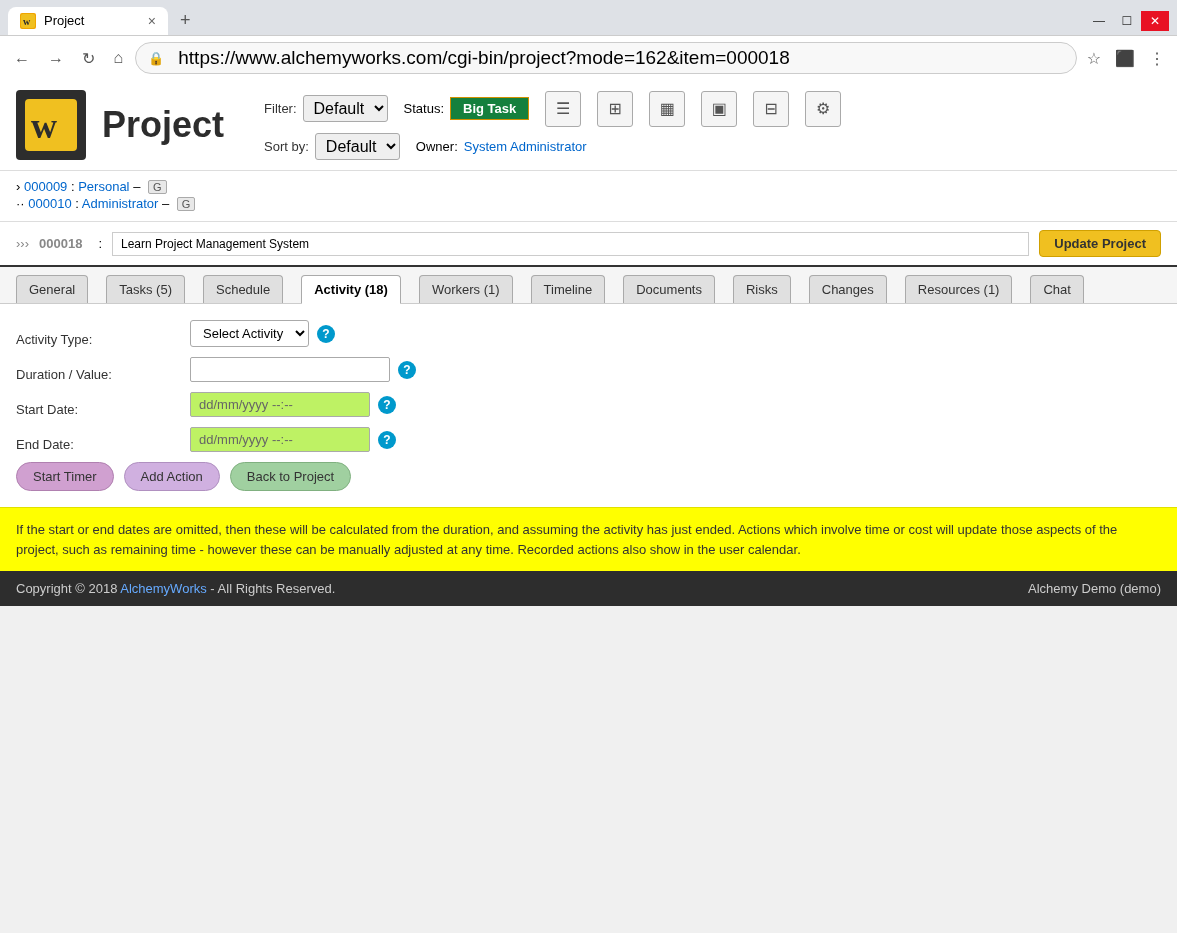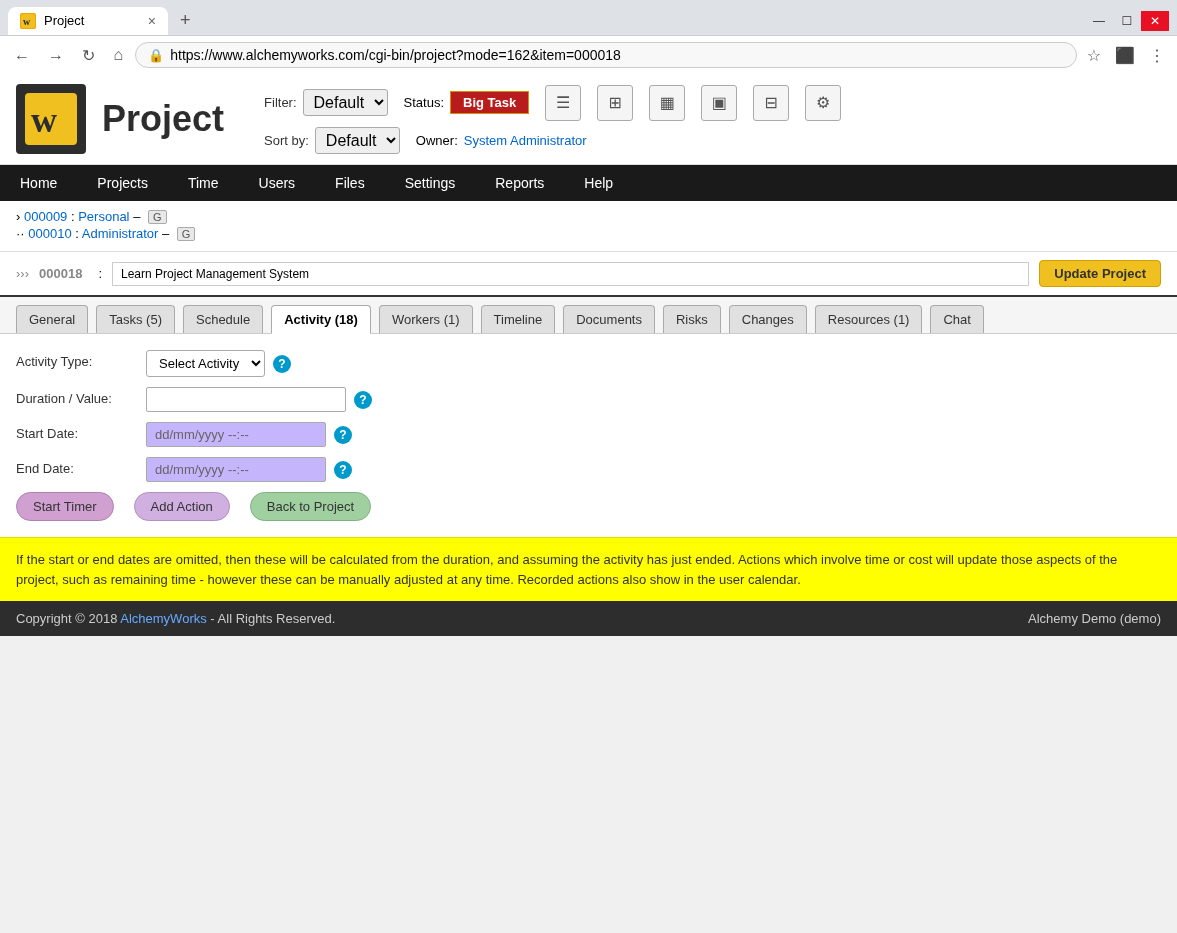--- a/index.html
+++ b/index.html
@@ -8,21 +8,21 @@
     
     .browser-frame { background: #dee1e6; width: 1177px; }
     .browser-titlebar { background: #dee1e6; display: flex; align-items: center; padding: 6px 8px 0 8px; gap: 4px; }
     .browser-tab { background: white; border-radius: 8px 8px 0 0; padding: 6px 12px; display: flex; align-items: center; gap: 8px; min-width: 160px; font-size: 13px; }
     .browser-tab-icon { width: 16px; height: 16px; background: #f0a500; border-radius: 2px; display: flex; align-items: center; justify-content: center; font-size: 10px; color: white; font-weight: bold; }
     .browser-tab-close { margin-left: auto; color: #666; cursor: pointer; font-size: 14px; }
     .new-tab-btn { background: none; border: none; font-size: 18px; color: #555; cursor: pointer; padding: 4px 8px; }
     .browser-controls { background: white; display: flex; align-items: center; padding: 6px 8px; gap: 6px; border-top: 1px solid #ccc; }
     .browser-btn { background: none; border: none; font-size: 16px; color: #555; cursor: pointer; padding: 2px 6px; border-radius: 50%; }
     .address-bar { flex: 1; border: 1px solid #ccc; border-radius: 20px; padding: 4px 12px; font-size: 13px; background: #f8f8f8; display: flex; align-items: center; gap: 6px; }
-    .address-bar input { border: none; background: none; flex: 1; font-size: 14px; outline: none; }
+    .address-bar input { border: none; background: none; flex: 1; font-size: 19px; outline: none; margin-left: 8px; }
     .browser-actions { display: flex; gap: 6px; }
     .browser-action-btn { background: none; border: none; cursor: pointer; font-size: 16px; color: #555; padding: 2px 4px; }
     .window-controls { display: flex; gap: 2px; margin-left: auto; }
     .win-btn { width: 28px; height: 20px; border: none; cursor: pointer; font-size: 12px; display: flex; align-items: center; justify-content: center; }
     .win-min { background: #dee1e6; color: #333; }
     .win-max { background: #dee1e6; color: #333; }
     .win-close { background: #e81123; color: white; }
 
     
     .page-content { background: white; }
@@ -33,21 +33,21 @@
     .logo-inner { width: 52px; height: 52px; background: #f0c020; border-radius: 4px; display: flex; align-items: center; justify-content: center; }
     .site-title { font-size: 36px; font-weight: bold; color: #2d2d2d; margin-right: 40px; }
     .header-right { flex: 1; }
     .header-top { margin-bottom: 8px; font-size: 13px; }
     .header-top span { color: #333; }
     .header-top a { color: #0066cc; text-decoration: none; }
     .header-controls { display: flex; align-items: center; gap: 16px; }
     .header-control { display: flex; align-items: center; gap: 6px; font-size: 13px; }
     .header-control label { color: #333; }
     .header-select { padding: 3px 6px; border: 1px solid #aaa; border-radius: 3px; font-size: 16px; }
-    .status-badge { background: #b91c1c; color: white; padding: 3px 12px; font-size: 13px; font-weight: bold; border: 1px solid #d09000; }
+    .status-badge { background: #15803d; color: white; padding: 3px 12px; font-size: 13px; font-weight: bold; border: 1px solid #d09000; }
     .owner-link { color: #0066cc; text-decoration: none; }
     .header-icon-btn { width: 36px; height: 36px; border: 1px solid #aaa; background: #f5f5f5; border-radius: 3px; display: flex; align-items: center; justify-content: center; cursor: pointer; font-size: 16px; color: #555; }
 
     
     .main-nav { background: #1a1a1a; display: flex; }
     .main-nav a { color: white; text-decoration: none; padding: 10px 20px; display: block; font-size: 14px; }
 
     
     .breadcrumbs { padding: 8px 16px; font-size: 13px; border-bottom: 1px solid #ddd; }
     .breadcrumbs a { color: #0066cc; text-decoration: none; }
@@ -55,38 +55,38 @@
     .breadcrumb-line { display: block; margin-bottom: 2px; }
 
     
     .project-row { display: flex; align-items: center; padding: 8px 16px; border-bottom: 2px solid #333; gap: 10px; }
     .project-label { color: #888; font-size: 13px; }
     .project-id { color: #888; font-weight: bold; margin-right: 6px; }
     .project-name-input { flex: 1; padding: 4px 8px; border: 1px solid #ccc; font-size: 12px; }
     .update-btn { background: #f0c020; color: #333; border: 1px solid #d0a000; padding: 5px 14px; border-radius: 4px; cursor: pointer; font-size: 13px; font-weight: bold; }
 
     
-    .tabs { display: flex; padding: 8px 16px 0; gap: 8px; background: #f5f5f5; border-bottom: 1px solid #ccc; }
+    .tabs { display: flex; padding: 8px 16px 0; gap: 18px; background: #f5f5f5; border-bottom: 1px solid #ccc; }
     .tab { padding: 6px 12px; border: 1px solid #aaa; border-bottom: none; border-radius: 4px 4px 0 0; background: #e0e0e0; cursor: pointer; font-size: 13px; color: #333; text-decoration: none; }
     .tab.active { background: white; border-bottom: 1px solid white; font-weight: bold; color: #000; margin-bottom: -1px; }
 
     
     .main-area { padding: 16px; }
     .section-title { font-size: 15px; font-weight: bold; margin-bottom: 12px; color: #222; }
-    .form-row { display: flex; align-items: flex-start; margin-bottom: 10px; }
+    .form-row { display: flex; align-items: flex-end; margin-bottom: 10px; gap: 44px; }
     .form-label { width: 130px; padding-top: 4px; font-size: 13px; color: #333; flex-shrink: 0; }
     .form-control { display: flex; align-items: center; gap: 8px; }
     .form-select { padding: 4px 8px; border: 1px solid #aaa; font-size: 13px; background: white; border-radius: 3px; }
     .form-input { padding: 4px 8px; border: 1px solid #aaa; font-size: 13px; background: white; border-radius: 2px; width: 200px; }
     .form-textarea { width: 580px; height: 90px; padding: 8px; border: 1px solid #aaa; font-size: 13px; font-family: monospace; resize: vertical; border-radius: 2px; color: #999; }
     .help-icon { display: inline-block; width: 18px; height: 18px; background: #0099cc; border-radius: 50%; color: white; font-size: 12px; font-weight: bold; text-align: center; line-height: 18px; cursor: pointer; }
-    .date-input { padding: 4px 8px; border: 1px solid #aaa; font-size: 13px; background: #c4b5fd; border-radius: 2px; width: 180px; color: #666; }
-
-    
-    .btn-row { display: flex; gap: 20px; align-items: center; }
+    .date-input { padding: 4px 8px; border: 1px solid #aaa; font-size: 13px; background: #bef264; border-radius: 2px; width: 180px; color: #666; }
+
+    
+    .btn-row { display: flex; gap: 10px; align-items: center; }
     .btn-timer { background: #d0a0d0; color: #333; border: 1px solid #b080b0; padding: 6px 16px; border-radius: 20px; cursor: pointer; font-size: 13px; }
     .btn-add-action { background: #d0b0e0; color: #333; border: 1px solid #b090c0; padding: 6px 16px; border-radius: 20px; cursor: pointer; font-size: 13px; }
     .btn-back { background: #a0d0a0; color: #333; border: 1px solid #80b080; padding: 6px 16px; border-radius: 20px; cursor: pointer; font-size: 13px; }
 
     
     .info-banner { background: #ffff00; padding: 12px 16px; font-size: 13px; color: #333; border-top: 1px solid #e0e000; line-height: 1.5; }
 
     
     .site-footer { background: #2d2d2d; color: #ccc; padding: 10px 16px; display: flex; justify-content: space-between; font-size: 13px; }
     .site-footer a { color: #66aaff; text-decoration: none; }
@@ -170,30 +170,20 @@
             </select>
           </div>
           <div class="header-control">
             <span>Owner:</span>
             <a href="#" class="owner-link">System Administrator</a>
           </div>
         </div>
       </div>
     </div>
 
-    <nav class="main-nav">
-    <a href="#">Home</a>
-        <a href="#">Projects</a>
-        <a href="#">Time</a>
-        <a href="#">Users</a>
-        <a href="#">Files</a>
-        <a href="#">Settings</a>
-        <a href="#">Reports</a>
-        <a href="#">Help</a>
-      </nav>
 
     <div class="breadcrumbs">
       <span class="breadcrumb-line">
         <span>›</span>
         <a href="#">000009</a> :
         <a href="#">Personal</a>
         – <span class="breadcrumb-g">G</span>
       </span>
       <span class="breadcrumb-line">
         <span>··</span>

